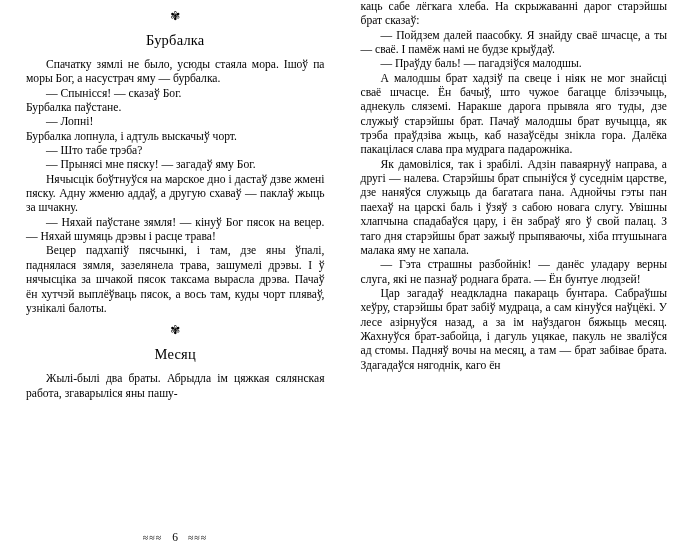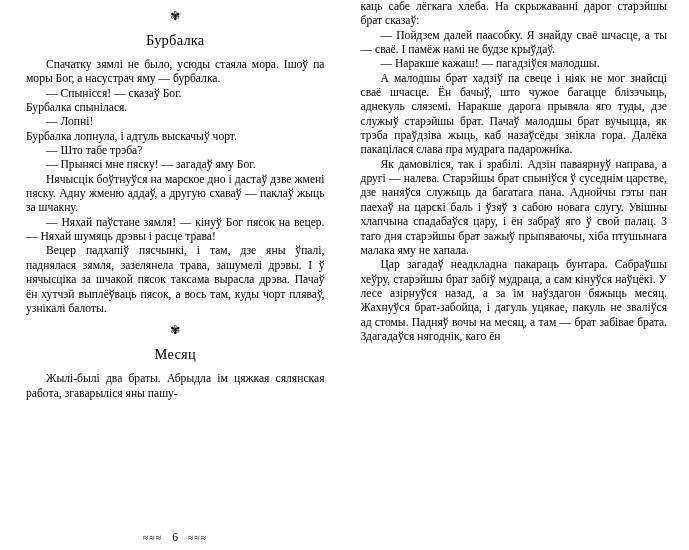--- a/index.html
+++ b/index.html
@@ -94,42 +94,43 @@
 
 <div class="page">
   <div class="columns">
 
     <div class="col col-left">
       <div class="ornament ornament-first">✾</div>
       <h2 class="story-title">Бурбалка</h2>
 
       <p class="para">Спачатку зямлі не было, усюды стаяла мора. Ішоў па моры Бог, а насустрач яму — бурбалка.</p>
       <p class="para">— Спынісся! — сказаў Бог.</p>
-      <p class="para noindent">Бурбалка спынілася.</p>
+      <p class="para noindent">Бурбалка паўстане.</p>
       <p class="para">— Лопні!</p>
       <p class="para noindent">Бурбалка лопнула, і адтуль выскачыў чорт.</p>
       <p class="para">— Што табе трэба?</p>
       <p class="para">— Прынясі мне пяску! — загадаў яму Бог.</p>
       <p class="para">Нячысцік боўтнуўся на марское дно і дастаў дзве жмені пяску. Адну жменю аддаў, а другую схаваў — паклаў жыць за шчакну.</p>
       <p class="para">— Няхай паўстане зямля! — кінуў Бог пясок на вецер. — Няхай шумяць дрэвы і расце трава!</p>
       <p class="para">Вецер падхапіў пясчынкі, і там, дзе яны ўпалі, паднялася зямля, зазелянела трава, зашумелі дрэвы. І ў нячысціка за шчакой пясок таксама вырасла дрэва. Пачаў ён хутчэй выплёўваць пясок, а вось там, куды чорт пляваў, узнікалі балоты.</p>
 
       <div class="ornament">✾</div>
       <h2 class="story-title">Месяц</h2>
       <p class="para">Жылі-былі два браты. Абрыдла ім цяжкая сялянская работа, згаварыліся яны пашу-</p>
 
       <div class="footer footer-left">
         <span class="orn">≈≈≈</span><span class="pageno">6</span><span class="orn">≈≈≈</span>
       </div>
     </div>
 
     <div class="col col-right">
       <p class="para noindent top-para">каць сабе лёгкага хлеба. На скрыжаванні дарог старэйшы брат сказаў:</p>
       <p class="para">— Пойдзем далей паасобку. Я знайду сваё шчасце, а ты — сваё. І памёж намі не будзе крыўдаў.</p>
-      <p class="para">— Наракше кажаш! — пагадзіўся малодшы.</p>
+      <p class="para">— Праўду баль! — пагадзіўся малодшы.</p>
       <p class="para">А малодшы брат хадзіў па свеце і ніяк не мог знайсці сваё шчасце. Ён бачыў, што чужое багацце блізэчыць, аднекуль сляземі. Наракше дарога прывяла яго туды, дзе служыў старэйшы брат. Пачаў малодшы брат вучыцца, як трэба праўдзіва жыць, каб назаўсёды знікла гора. Далёка пакацілася слава пра мудрага падарожніка.</p>
       <p class="para">Як дамовіліся, так і зрабілі. Адзін паваярнуў направа, а другі — налева. Старэйшы брат спыніўся ў суседнім царстве, дзе наняўся служыць да багатага пана. Аднойчы гэты пан паехаў на царскі баль і ўзяў з сабою новага слугу. Увішны хлапчына спадабаўся цару, і ён забраў яго ў свой палац. З таго дня старэйшы брат зажыў прыпяваючы, хіба птушынага малака яму не хапала.</p>
+      <p class="para">— Гэта страшны разбойнік! — данёс уладару верны слуга, які не пазнаў роднага брата. — Ён бунтуе людзей!</p>
       <p class="para">Цар загадаў неадкладна пакараць бунтара. Сабраўшы хеўру, старэйшы брат забіў мудраца, а сам кінуўся наўцёкі. У лесе азірнуўся назад, а за ім наўздагон бяжыць месяц. Жахнуўся брат-забойца, і дагуль уцякае, пакуль не зваліўся ад стомы. Падняў вочы на месяц, а там — брат забівае брата. Здагадаўся нягоднік, каго ён</p>
 
     </div>
 
   </div>
 </div>
 
 </body></html>

